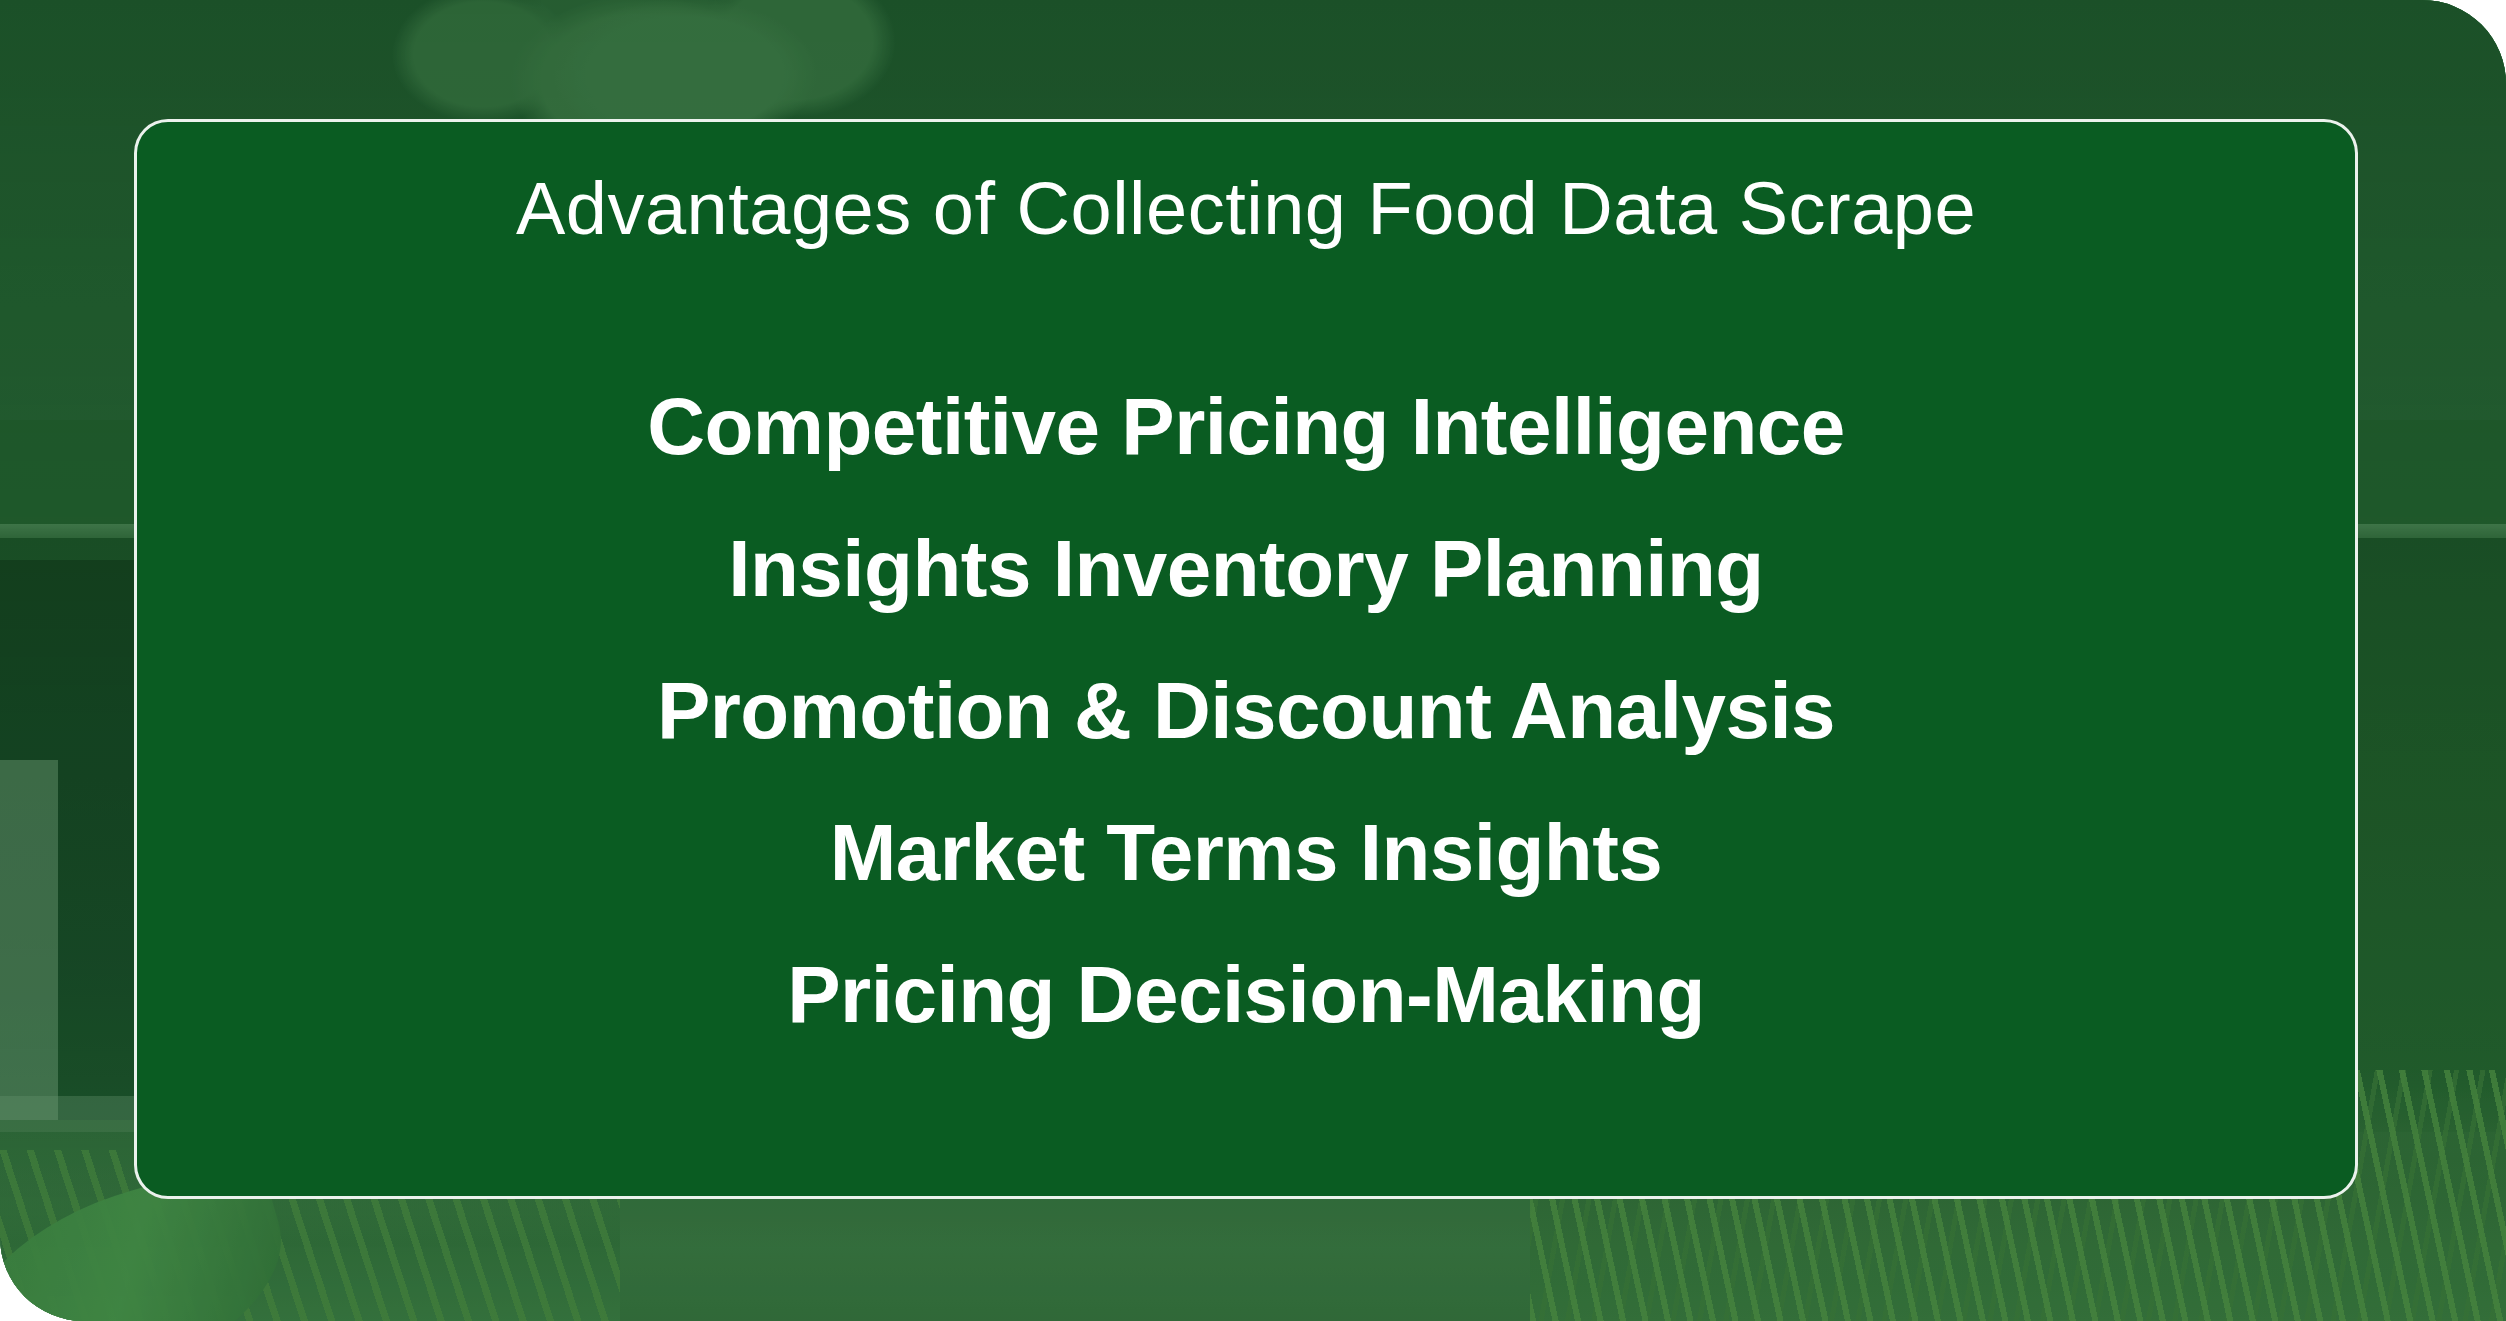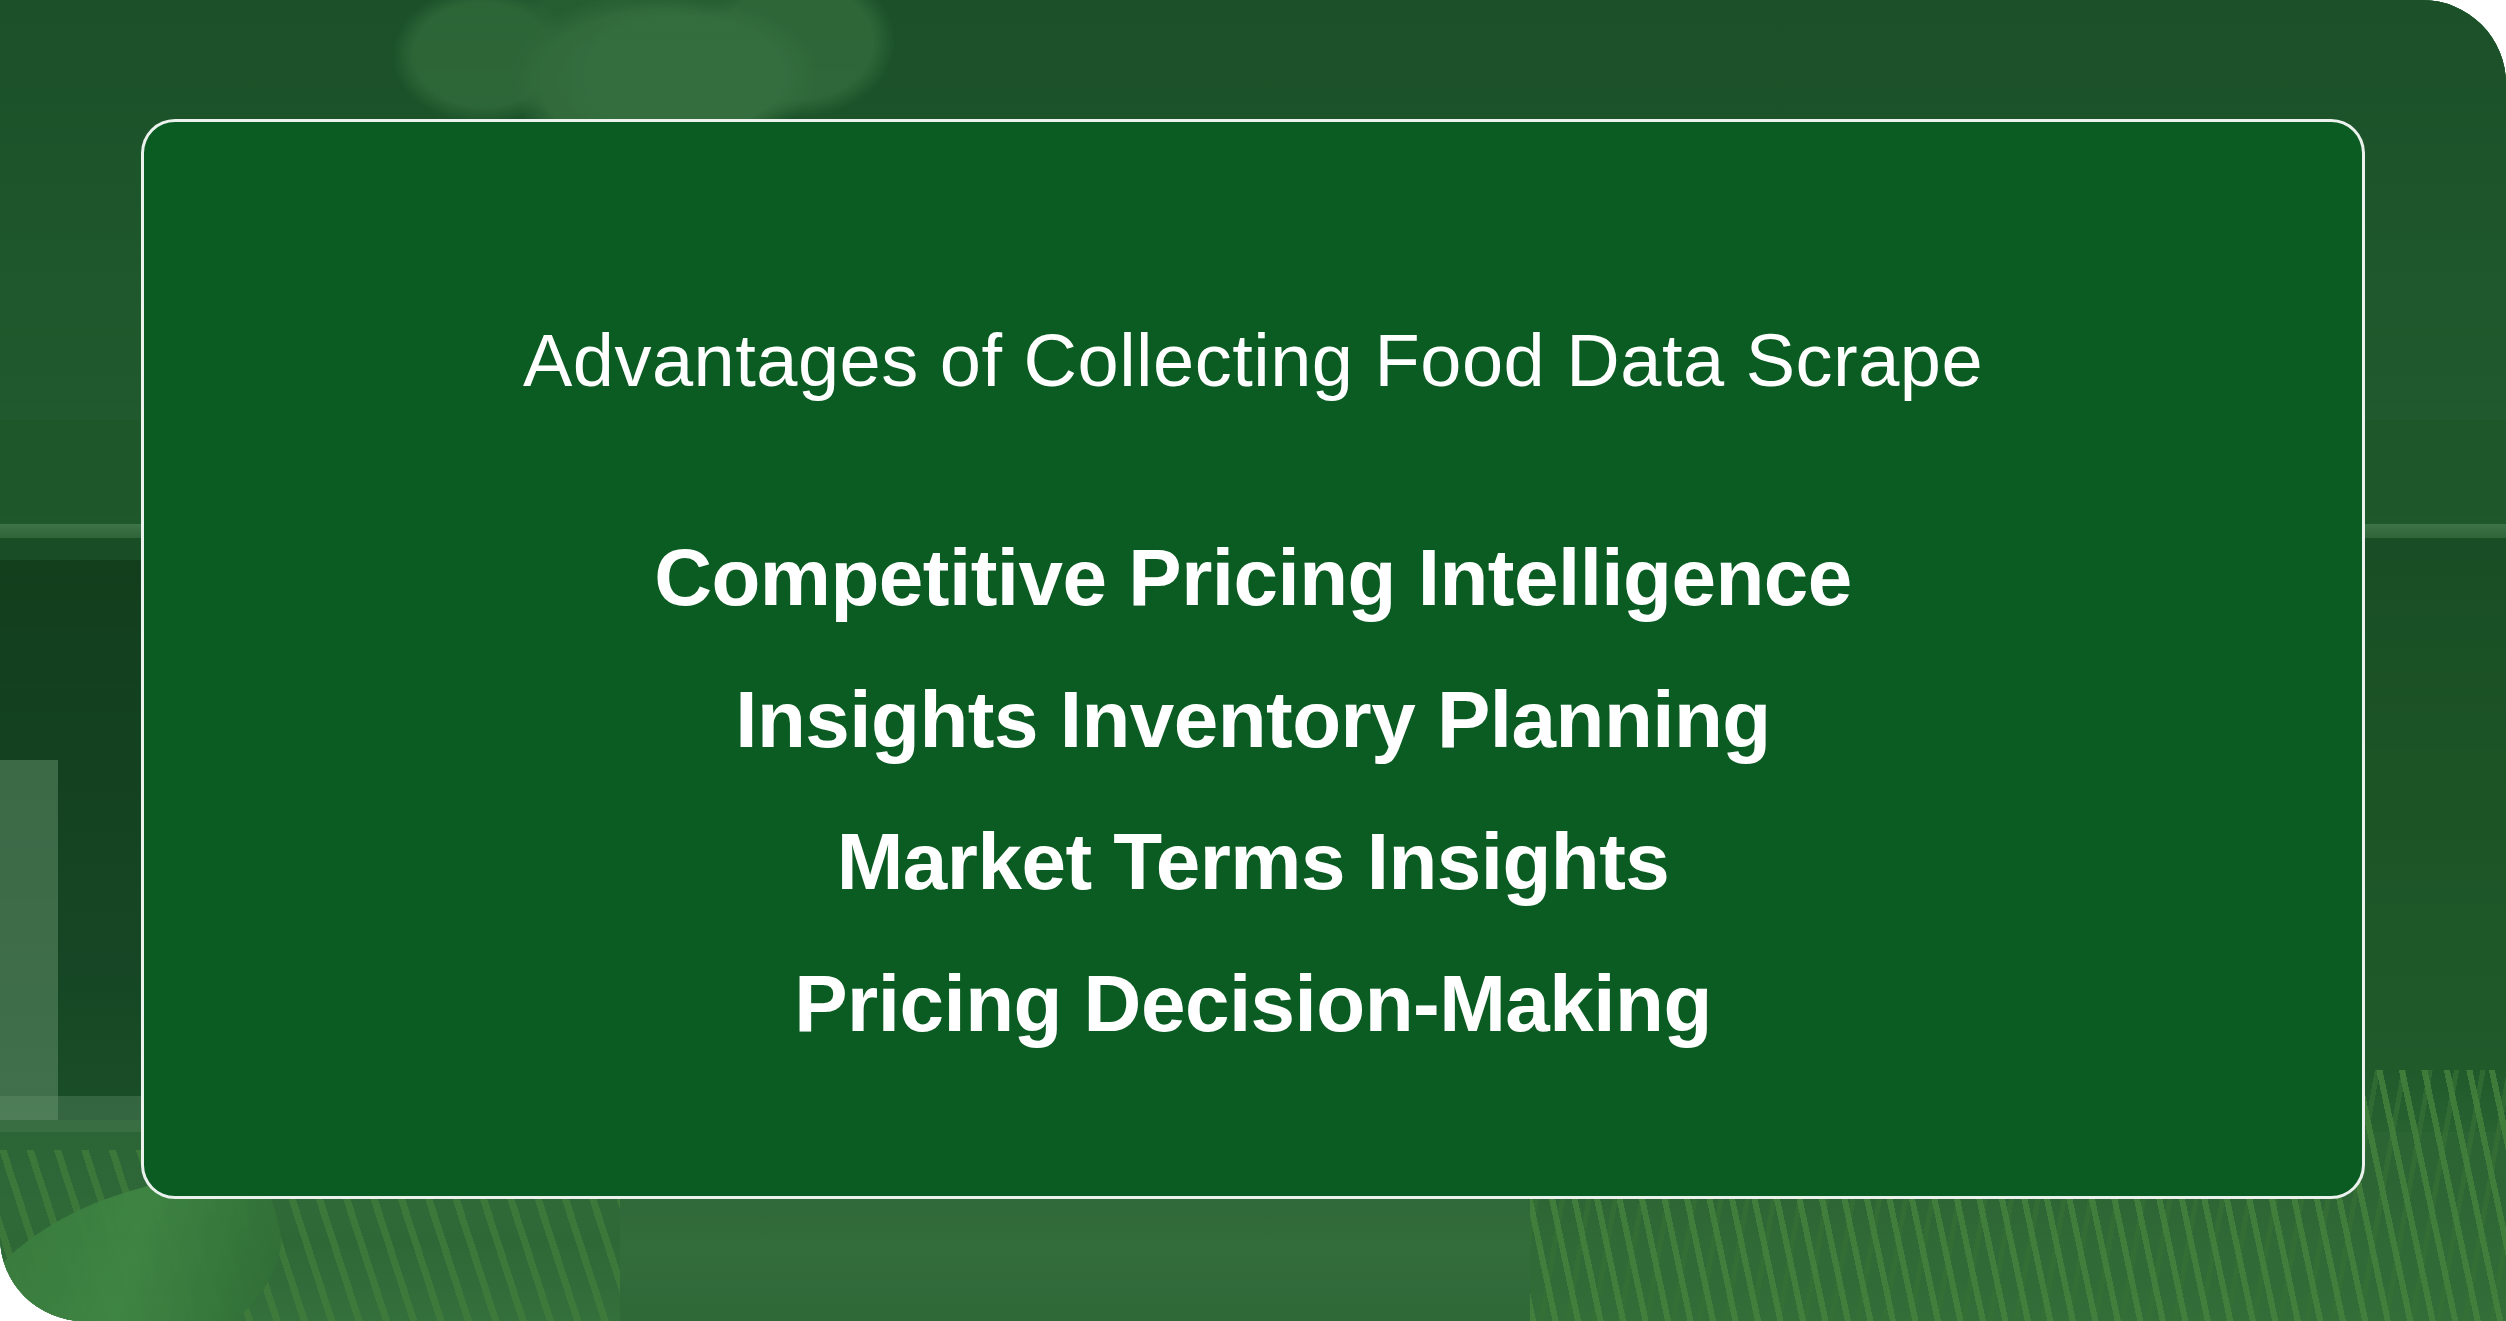--- a/index.html
+++ b/index.html
@@ -207,32 +207,31 @@
   }
   .photo-tint2 {
     position: absolute;
     inset: 0;
     background: rgba(40,110,56,.22);
   }
 
   
   .card {
     position: absolute;
-    left: 141px;
+    left: 134px;
     top: 119px;
     width: 2224px;
     height: 1080px;
     box-sizing: border-box;
     background: #0a5c22;
     border: 3px solid rgba(255,255,255,.92);
     border-radius: 34px;
     display: flex;
     flex-direction: column;
     align-items: center;
-    justify-content: center;
   }
 
   .card-title {
     margin-top: 46px;
     color: #ffffff;
     font-size: 74px;
     font-weight: 400;
     letter-spacing: .5px;
     text-align: center;
     line-height: 1.1;
@@ -297,18 +296,19 @@
     <div class="photo-tint"></div>
     <div class="photo-tint2"></div>
   </div>
 
   <div class="card">
     <h1 class="card-title">Advantages of Collecting Food Data Scrape</h1>
 
     <ul class="benefit-list">
       <li class="benefit-item">Competitive Pricing Intelligence</li>
       <li class="benefit-item">Insights Inventory Planning</li>
+      <li class="benefit-item">Promotion &amp; Discount Analysis</li>
       <li class="benefit-item">Market Terms Insights</li>
       <li class="benefit-item">Pricing Decision-Making</li>
     </ul>
   </div>
 
 </div>
 
 </body></html>

